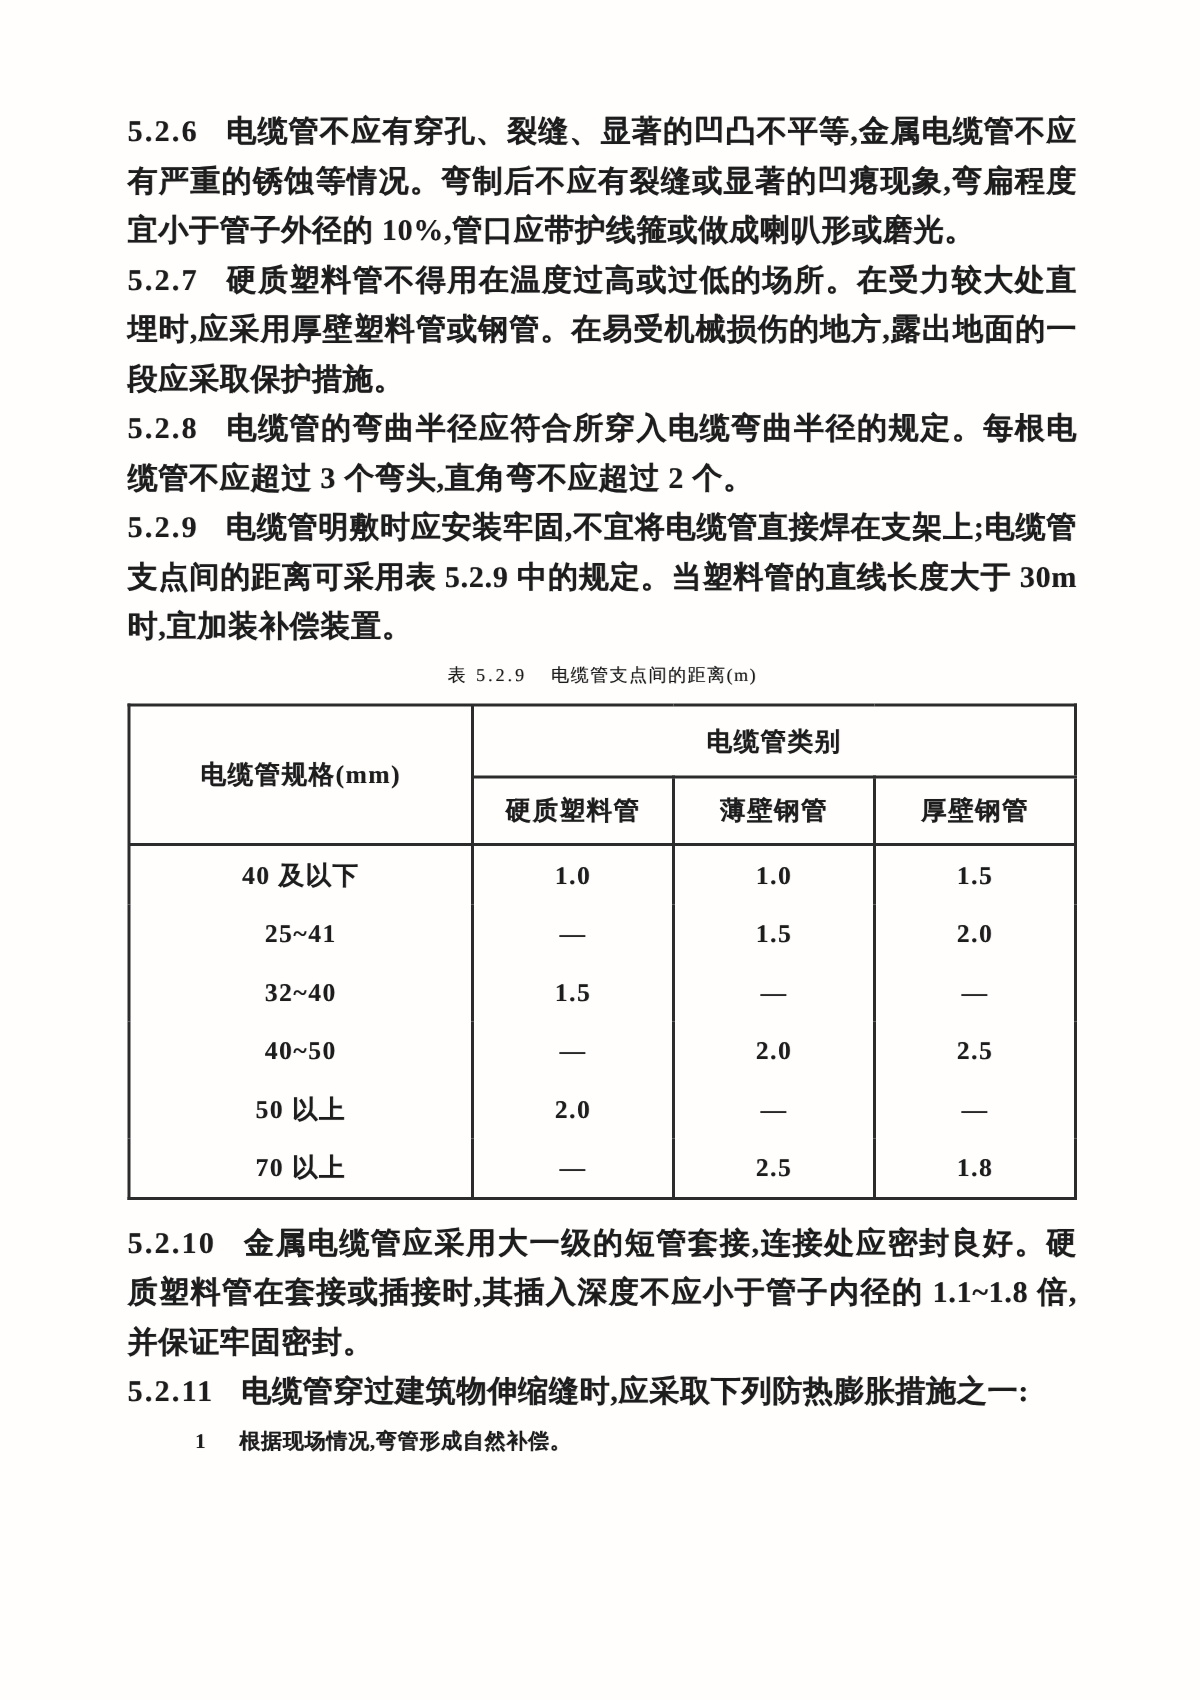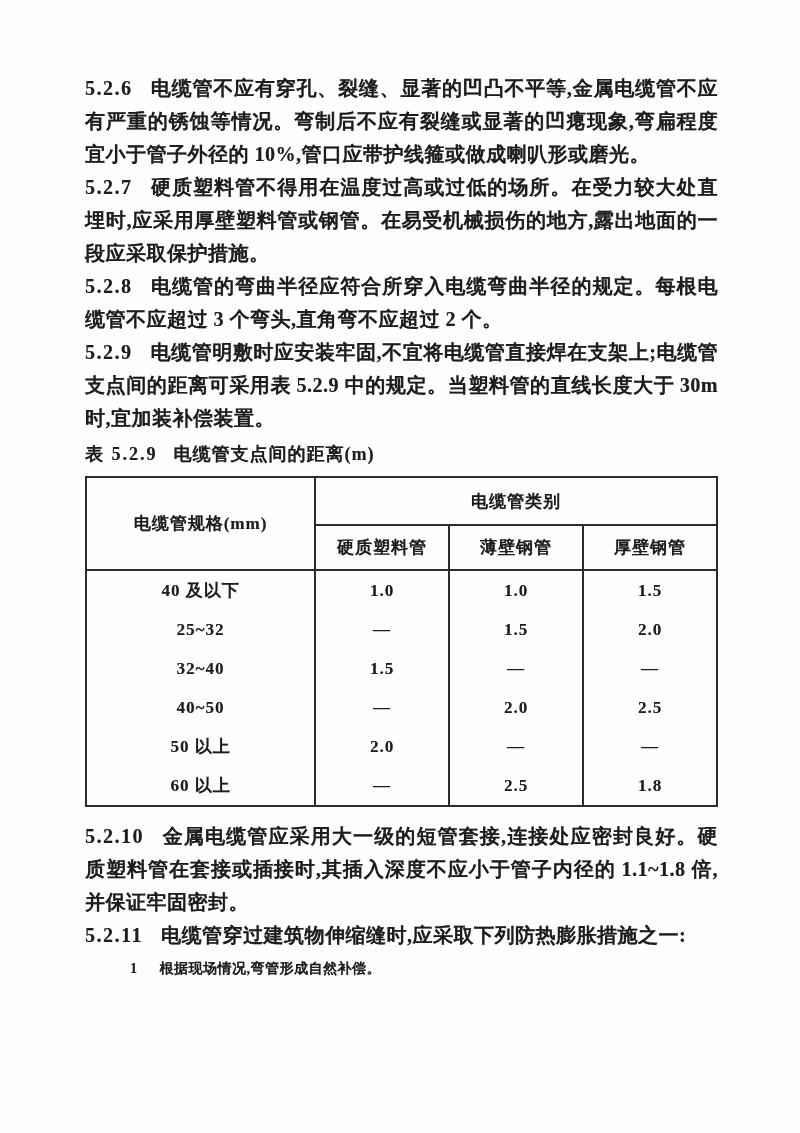--- a/index.html
+++ b/index.html
@@ -33,23 +33,23 @@
     text-shadow: 0.3px 0.3px 0.5px rgba(20,20,20,0.45);
   }
   .para .num {
     font-family: "Liberation Serif", "DejaVu Serif", serif;
     font-weight: 700;
     margin-right: 18px;
     letter-spacing: 1.5px;
   }
   .table-caption {
     margin: 7px 0 0 0;
-    font-size: 18px;
-    font-weight: 700;
-    text-align: left;
+    font-size: 12px;
+    font-weight: 400;
+    text-align: center;
     letter-spacing: 1px;
     text-shadow: 0.3px 0.3px 0.5px rgba(20,20,20,0.45);
   }
   .table-caption .cap-label { margin-right: 16px; letter-spacing: 2px; }
   table.spec-table {
     margin-top: 10px;
     width: 633px;
     border-collapse: collapse;
     table-layout: fixed;
     border: 2px solid #2c2c2c;
@@ -134,21 +134,21 @@
           <td>薄壁钢管</td>
           <td>厚壁钢管</td>
         </tr>
         <tr class="body-row">
           <td>40 及以下</td>
           <td>1.0</td>
           <td>1.0</td>
           <td>1.5</td>
         </tr>
         <tr class="body-row">
-          <td>25~32</td>
+          <td>25~41</td>
           <td>—</td>
           <td>1.5</td>
           <td>2.0</td>
         </tr>
         <tr class="body-row">
           <td>32~40</td>
           <td>1.5</td>
           <td>—</td>
           <td>—</td>
         </tr>
@@ -158,21 +158,21 @@
           <td>2.0</td>
           <td>2.5</td>
         </tr>
         <tr class="body-row">
           <td>50 以上</td>
           <td>2.0</td>
           <td>—</td>
           <td>—</td>
         </tr>
         <tr class="body-row">
-          <td>60 以上</td>
+          <td>70 以上</td>
           <td>—</td>
           <td>2.5</td>
           <td>1.8</td>
         </tr>
       </tbody>
     </table>
 
     <p class="para after-table">
       <span class="num">5.2.10</span><span class="txt">金属电缆管应采用大一级的短管套接,连接处应密封良好。硬质塑料管在套接或插接时,其插入深度不应小于管子内径的 1.1~1.8 倍,并保证牢固密封。</span>
     </p>

